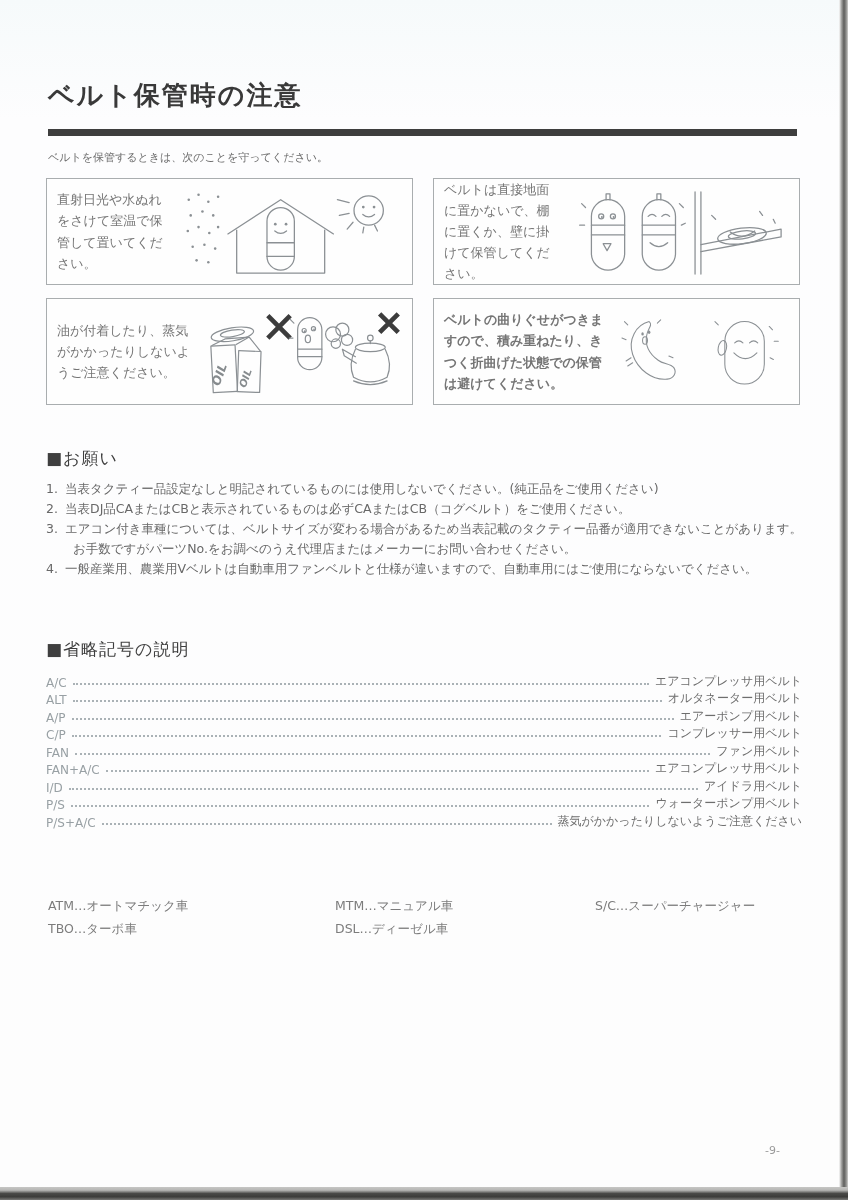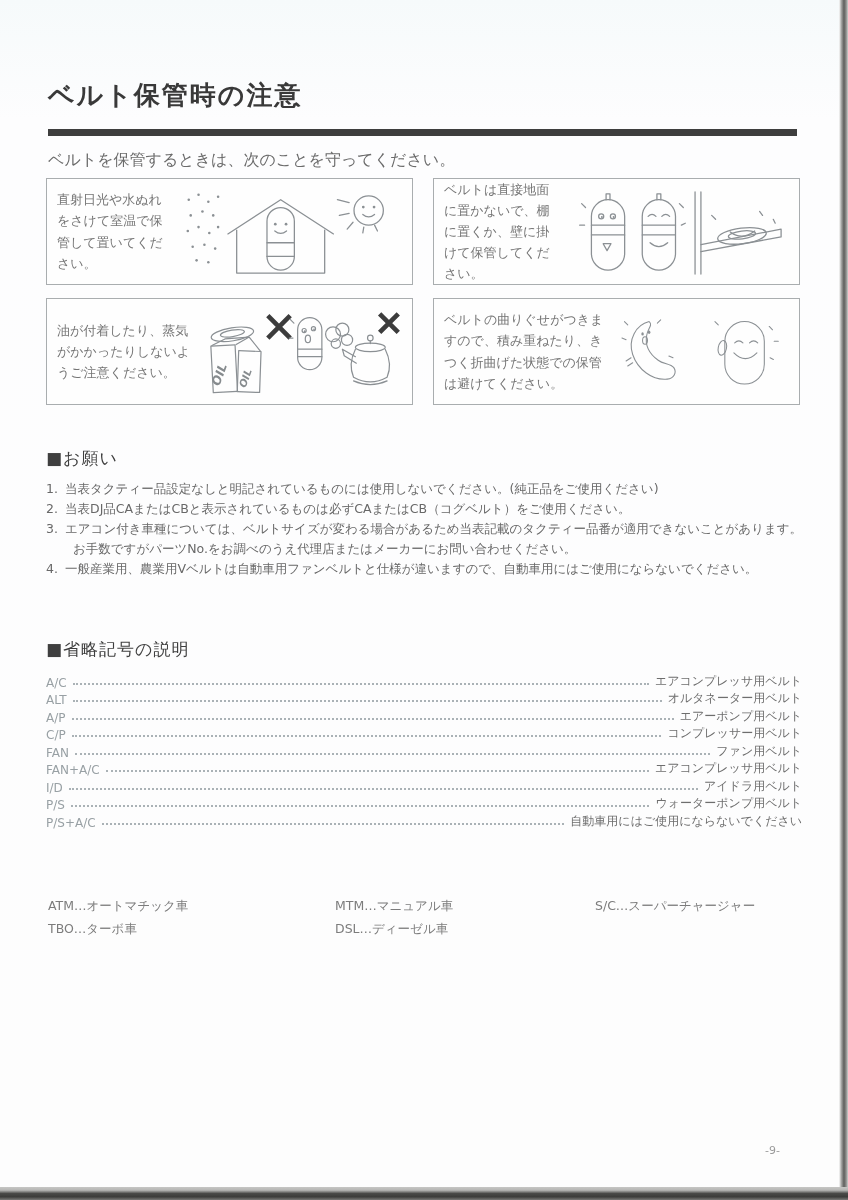--- a/index.html
+++ b/index.html
@@ -11,28 +11,28 @@
   }
   
   .scan-edge-right { position:absolute; right:0; top:0; width:9px; height:100%;
     background:linear-gradient(to right,#fdfdfd 0%,#a9a9a7 25%,#5e5e5c 55%,#8f8f8d 80%,#cfcfcd 100%); }
   .scan-edge-bottom { position:absolute; left:0; bottom:0; width:100%; height:13px;
     background:linear-gradient(to bottom,#c6c6c4 0%,#b5b5b3 25%,#4a4a48 50%,#3c3c3a 75%,#7a7a78 100%); }
 
   .title { position:absolute; left:48px; top:78px; font-size:26px; font-weight:800;
     color:#393939; letter-spacing:2px; }
   .title-rule { position:absolute; left:48px; top:129px; width:749px; height:7px; background:#3e3e3e; }
-  .intro { position:absolute; left:48px; top:150px; font-size:16px; color:#6b6b6b; }
+  .intro { position:absolute; left:48px; top:150px; font-size:11px; color:#6b6b6b; }
 
   .notes-grid { position:absolute; left:46px; top:178px; width:754px;
     display:grid; grid-template-columns:367px 367px; column-gap:20px; row-gap:13px; }
   .note-box { border:1px solid #a9adaf; height:107px; box-sizing:border-box;
     display:flex; align-items:center; padding:6px 10px; background:rgba(255,255,255,0.35); }
   .note-text { font-size:13px; line-height:1.62; color:#757575; flex:none; }
-  .nt-w1 { width:118px; } .nt-w2 { width:118px; } .nt-w3 { width:140px; } .nt-w4 { width:164px; }
+  .nt-w1 { width:118px; } .nt-w2 { width:118px; } .nt-w3 { width:140px; } .nt-w4 { width:164px;font-weight:bold; }
   .note-art { flex:1; min-width:0; }
   .note-art svg { width:100%; height:88px; display:block; }
 
   .ln { fill:none; stroke:#8b9094; stroke-width:1.3; stroke-linecap:round; stroke-linejoin:round; }
   .fl { fill:#8b9094; stroke:none; }
   .xmark { fill:none; stroke:#3c3c3c; stroke-width:5; }
   .oil { font-size:13px; font-style:italic; font-weight:bold; fill:#868b8e; }
   .oil-s { font-size:11px; }
 
   .section { position:absolute; left:46px; width:756px; }
@@ -277,21 +277,21 @@
         <span class="abbr-desc">アイドラ用ベルト</span>
       </div>
       <div class="abbr-row">
         <span class="abbr-code">P/S</span>
         <span class="abbr-leader"></span>
         <span class="abbr-desc">ウォーターポンプ用ベルト</span>
       </div>
       <div class="abbr-row">
         <span class="abbr-code">P/S+A/C</span>
         <span class="abbr-leader"></span>
-        <span class="abbr-desc">自動車用にはご使用にならないでください</span>
+        <span class="abbr-desc">蒸気がかかったりしないようご注意ください</span>
       </div>
     </div>
   </div>
 
   <div class="vehicle-grid">
     <span>ATM…オートマチック車</span>
     <span>MTM…マニュアル車</span>
     <span>S/C…スーパーチャージャー</span>
     <span>TBO…ターボ車</span>
     <span>DSL…ディーゼル車</span>

